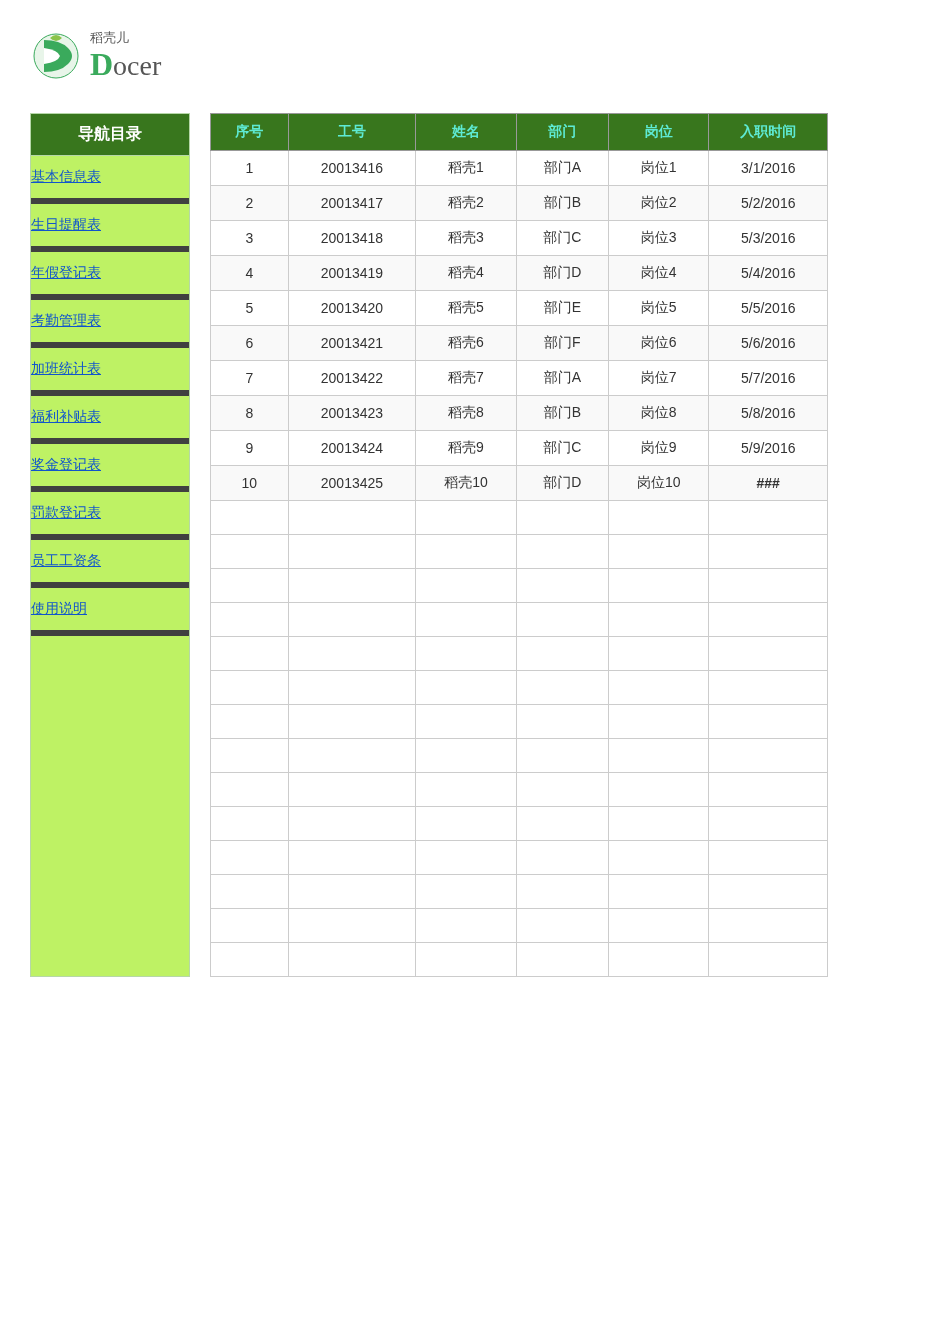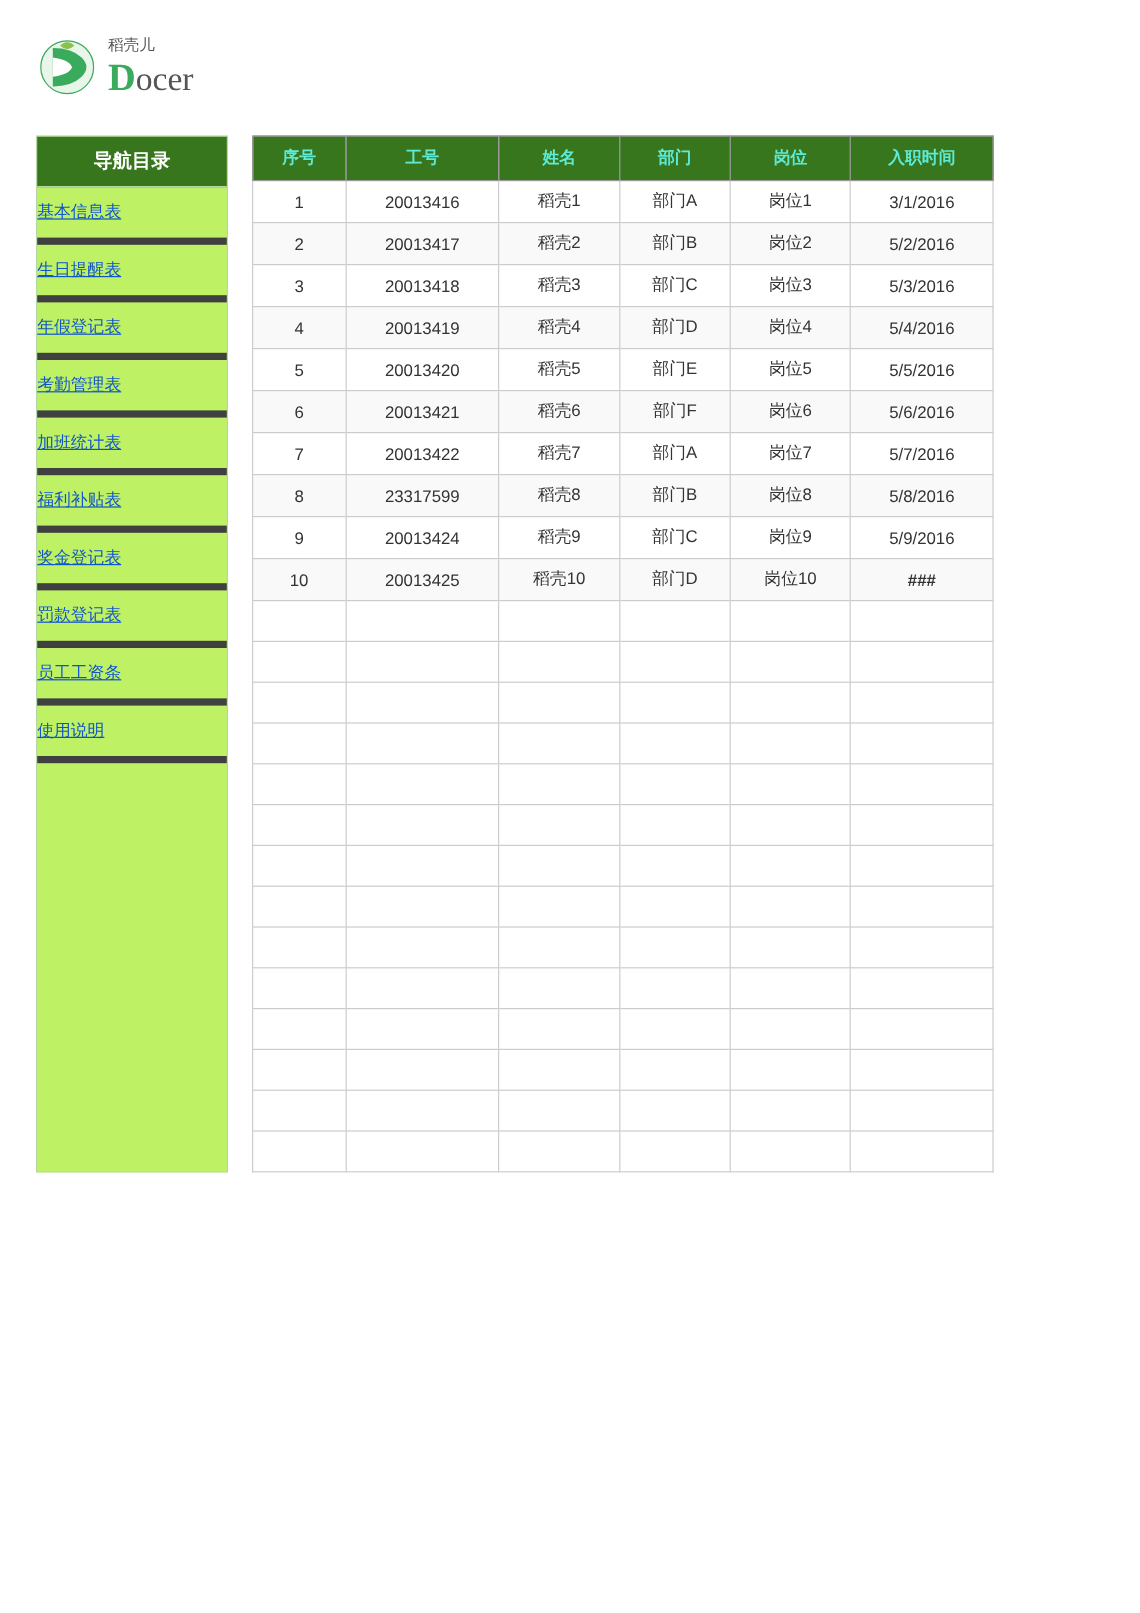--- a/index.html
+++ b/index.html
@@ -229,21 +229,21 @@
             <tr>
               <td>7</td>
               <td>20013422</td>
               <td>稻壳7</td>
               <td>部门A</td>
               <td>岗位7</td>
               <td>5/7/2016</td>
             </tr>
             <tr>
               <td>8</td>
-              <td>23317599</td>
+              <td>20013423</td>
               <td>稻壳8</td>
               <td>部门B</td>
               <td>岗位8</td>
               <td>5/8/2016</td>
             </tr>
             <tr>
               <td>9</td>
               <td>20013424</td>
               <td>稻壳9</td>
               <td>部门C</td>

